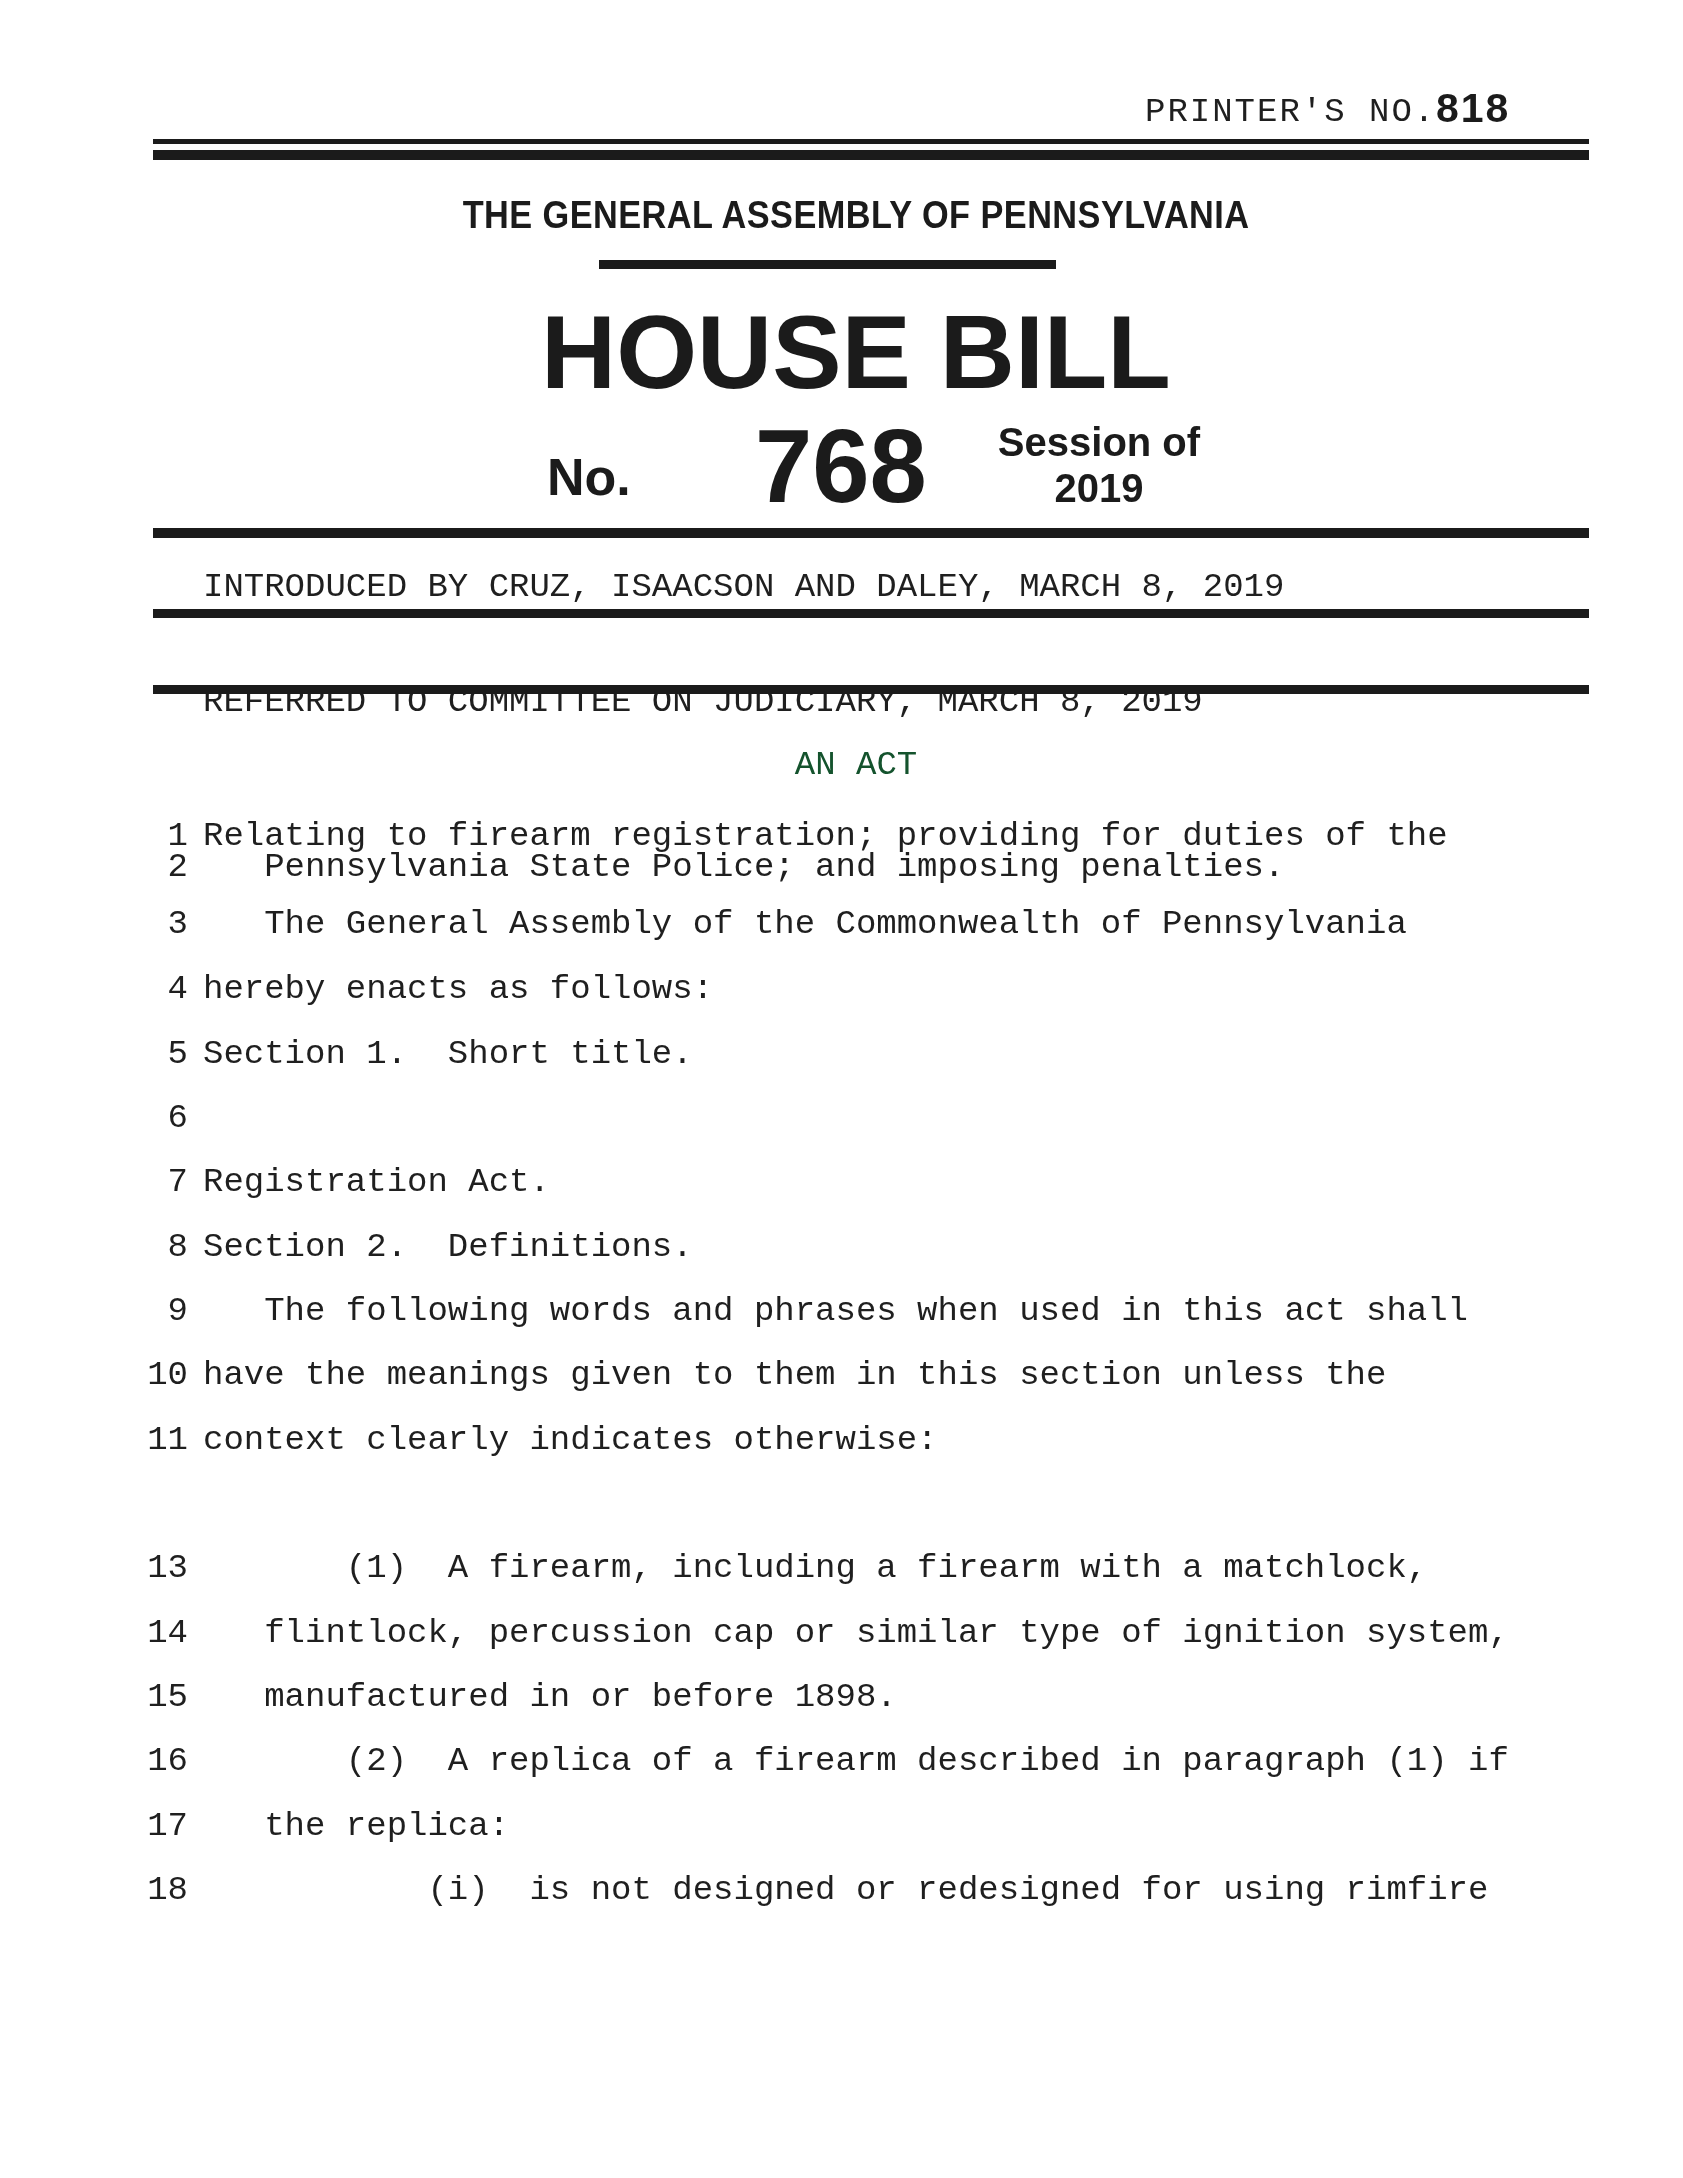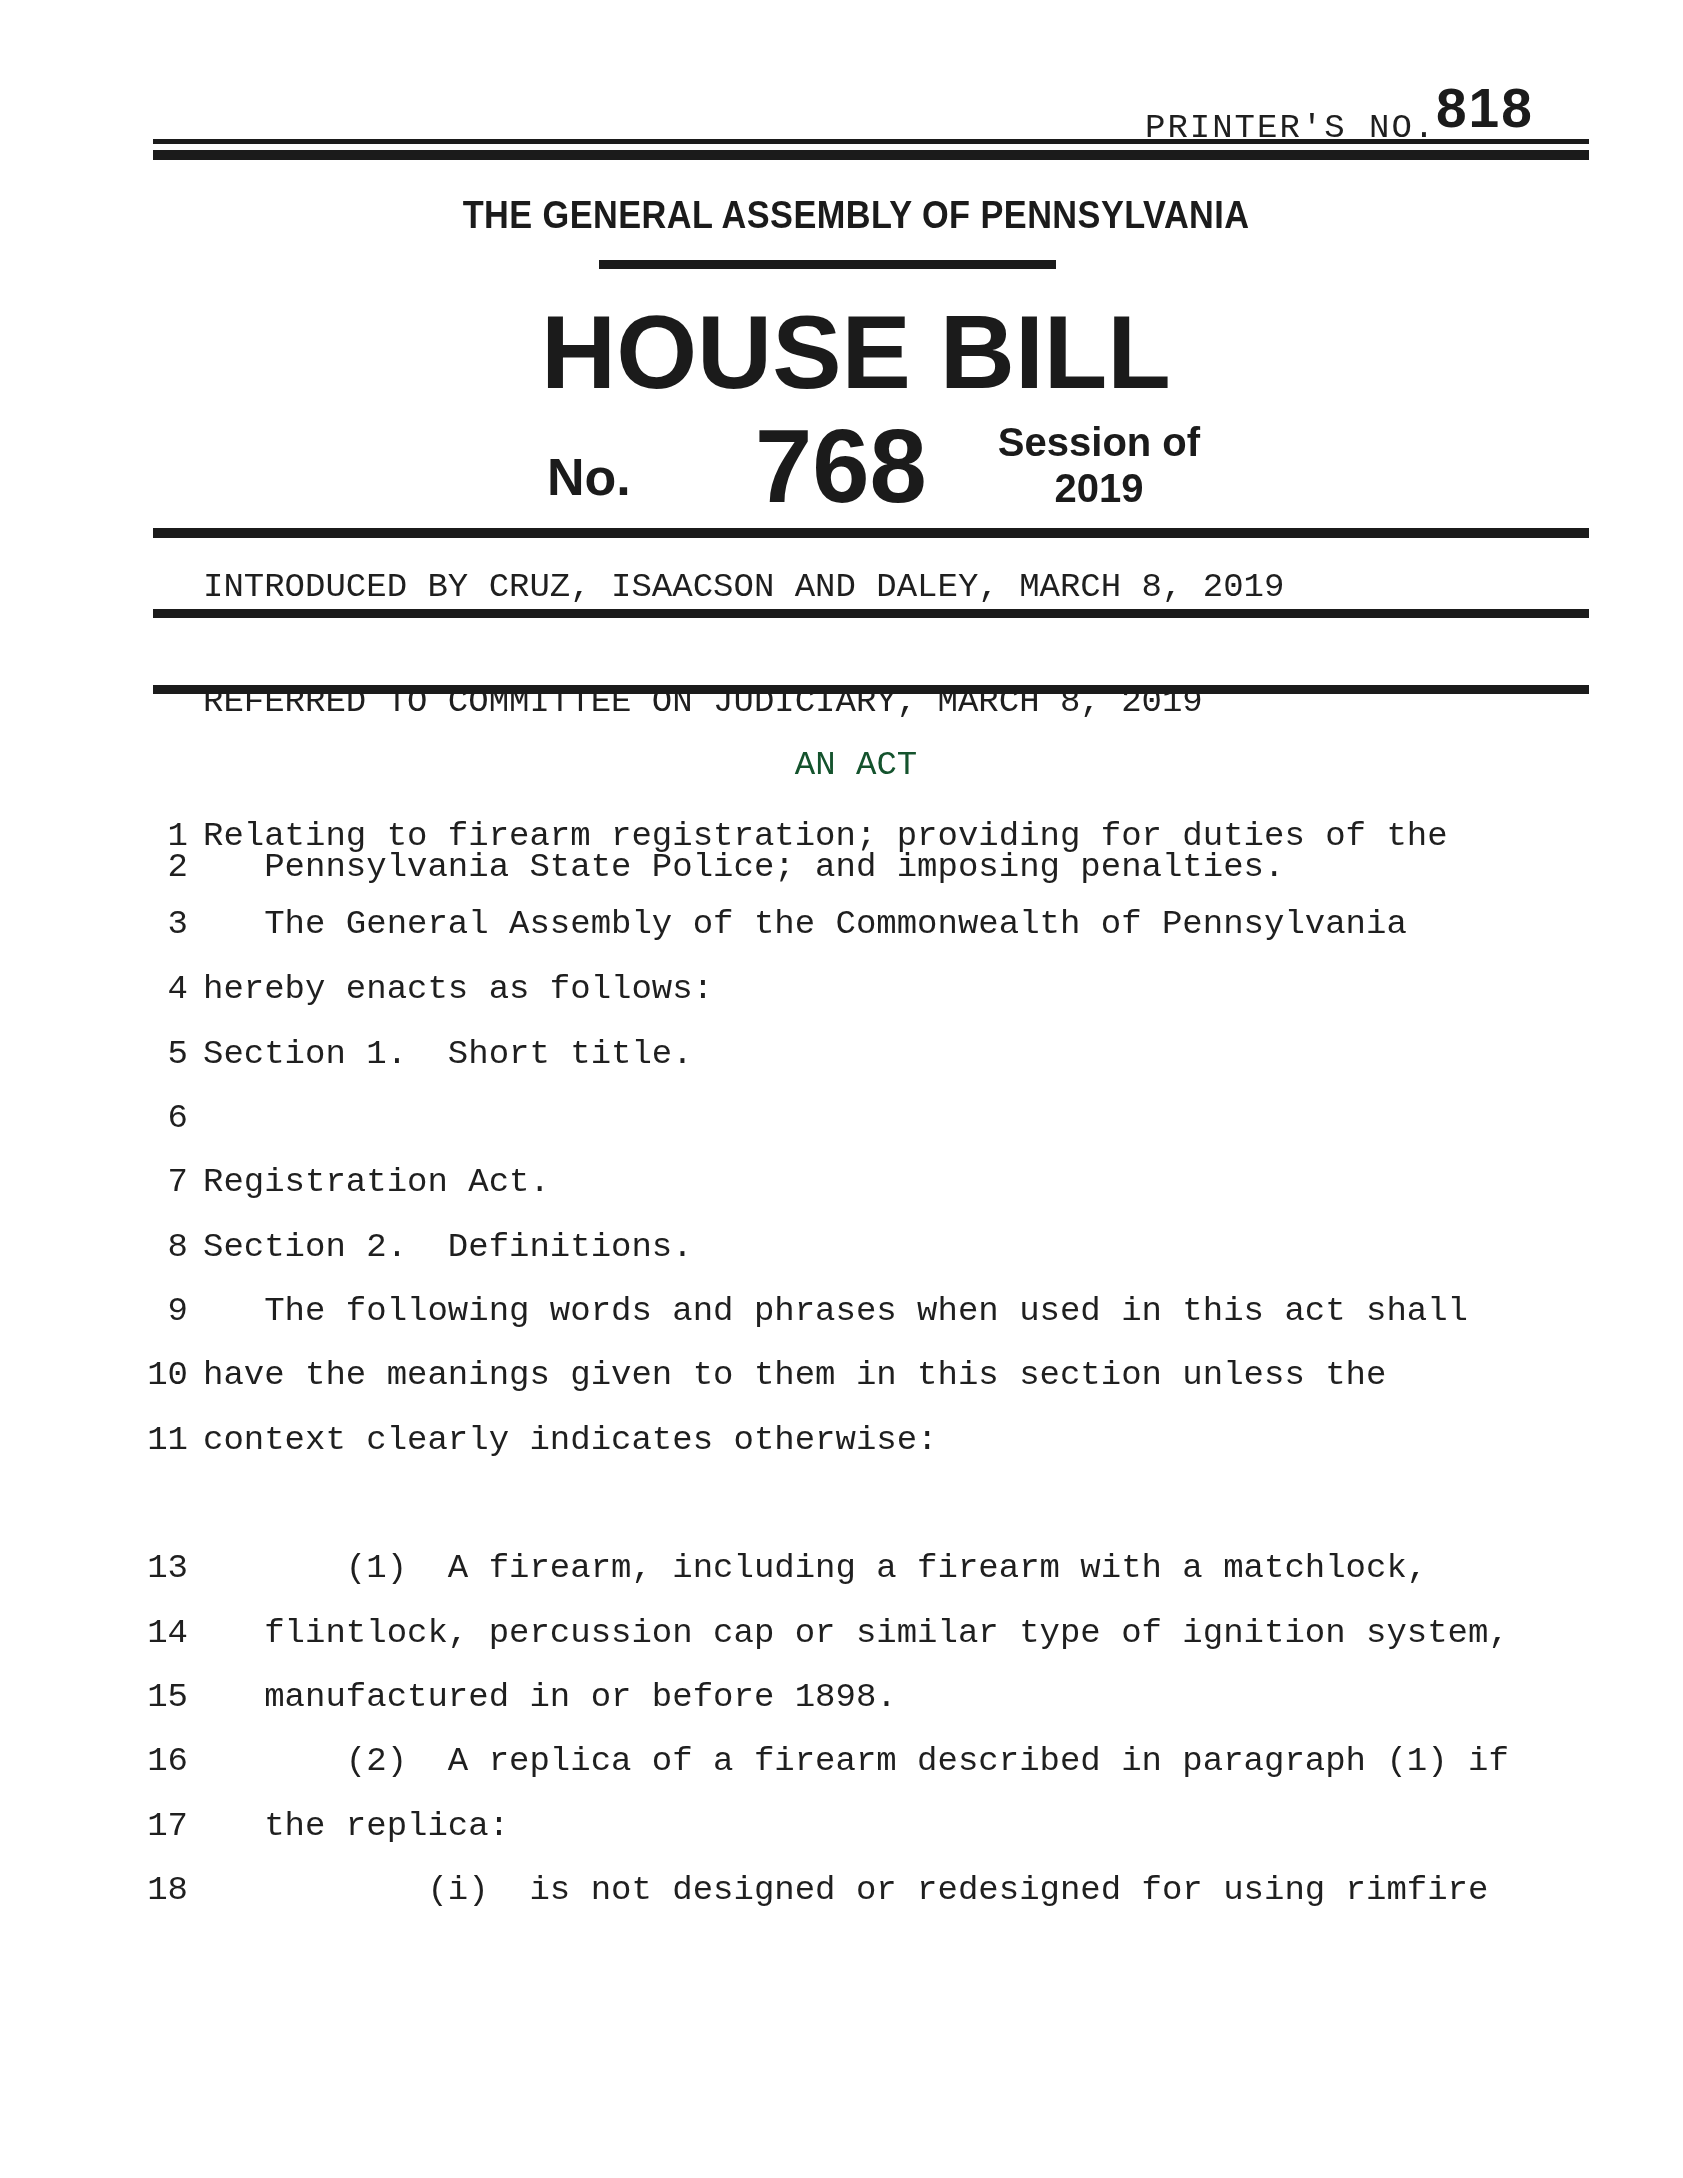--- a/index.html
+++ b/index.html
@@ -15,22 +15,22 @@
   .mono{font-family:"Liberation Mono","DejaVu Sans Mono",monospace;font-size:34px;line-height:34px;white-space:pre;color:#1f1f1f;}
   .sans{font-family:"Liberation Sans","DejaVu Sans",sans-serif;color:#1b1b1b;}
   .rule{position:absolute;background:#1b1b1b;}
   .center-row{position:absolute;left:168px;right:139px;text-align:center;}
   .condensed{display:inline-block;transform:scaleX(0.88);transform-origin:center;}
   .assembly-title{font-size:39px;font-weight:bold;line-height:40px;letter-spacing:0.5px;}
   .bill-type{font-size:104px;font-weight:bold;line-height:104px;letter-spacing:0px;}
   .no-label{font-size:52px;font-weight:bold;line-height:72px;}
   .bill-number{font-size:103px;font-weight:bold;line-height:103px;}
   .session{font-size:40px;font-weight:bold;line-height:46px;text-align:center;}
-  .printers-label{font-size:34px;line-height:34px;letter-spacing:2px;margin-top:16px;}
-  .printers-number{font-size:55px;font-weight:bold;line-height:55px;letter-spacing:2px;}
+  .printers-label{font-size:34px;line-height:34px;letter-spacing:2px;}
+  .printers-number{font-size:41px;font-weight:bold;line-height:55px;letter-spacing:2px;}
   .bline{position:absolute;left:0;width:100%;height:34px;}
   .lnum{position:absolute;left:117px;width:71px;text-align:right;font-size:34px;line-height:34px;white-space:pre;color:#1f1f1f;}
   .ltext{position:absolute;left:203px;font-size:34px;line-height:34px;white-space:pre;color:#1f1f1f;}
   .anact{font-size:34px;line-height:34px;letter-spacing:0px;white-space:pre;color:#14532d;}
 </style>
 </head>
 <body>
 
 <div class="page">
 

